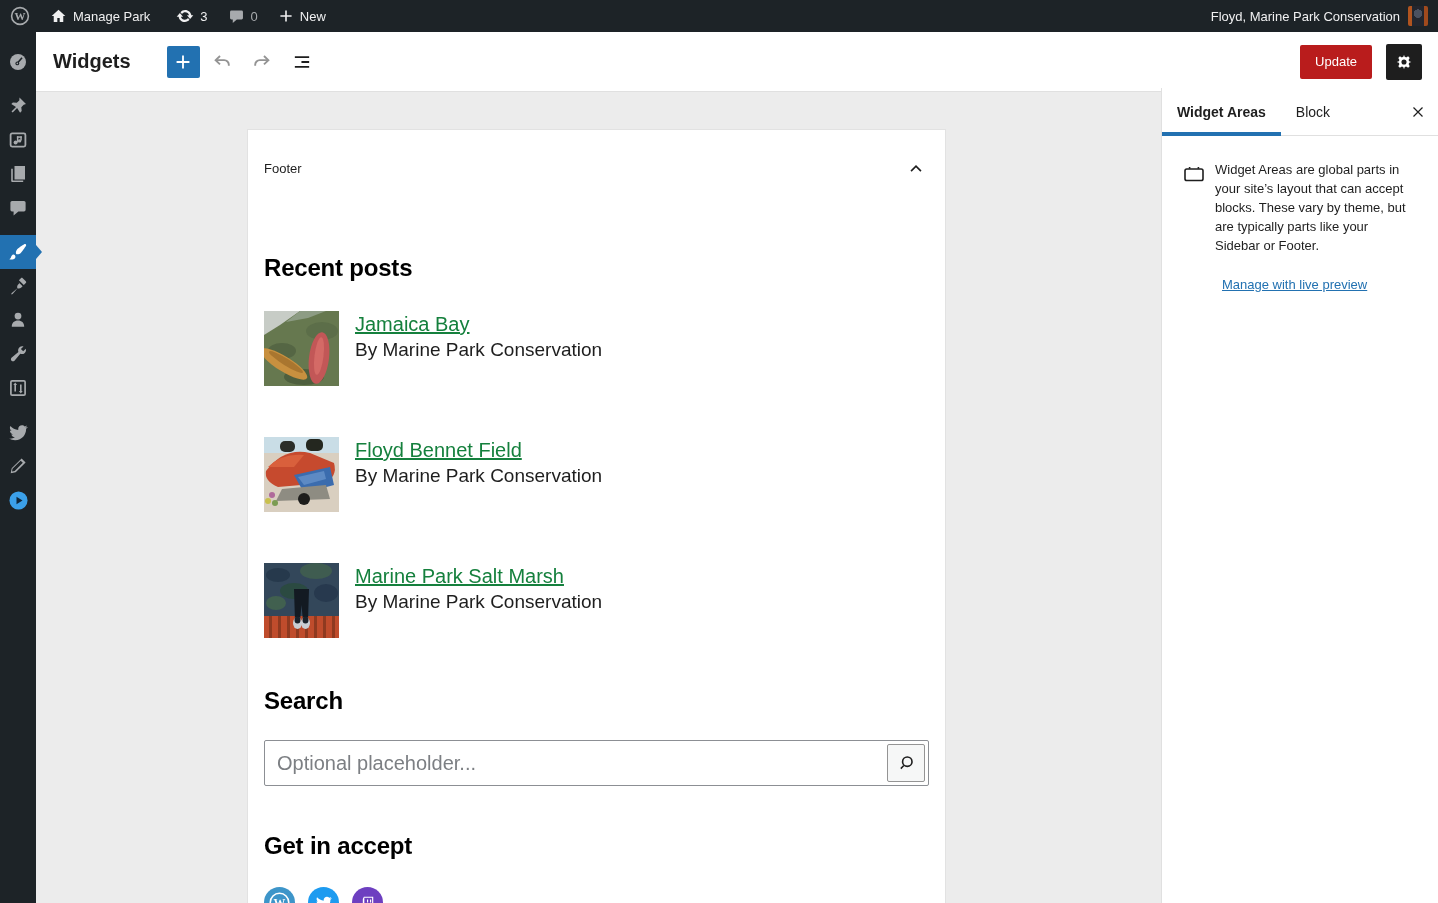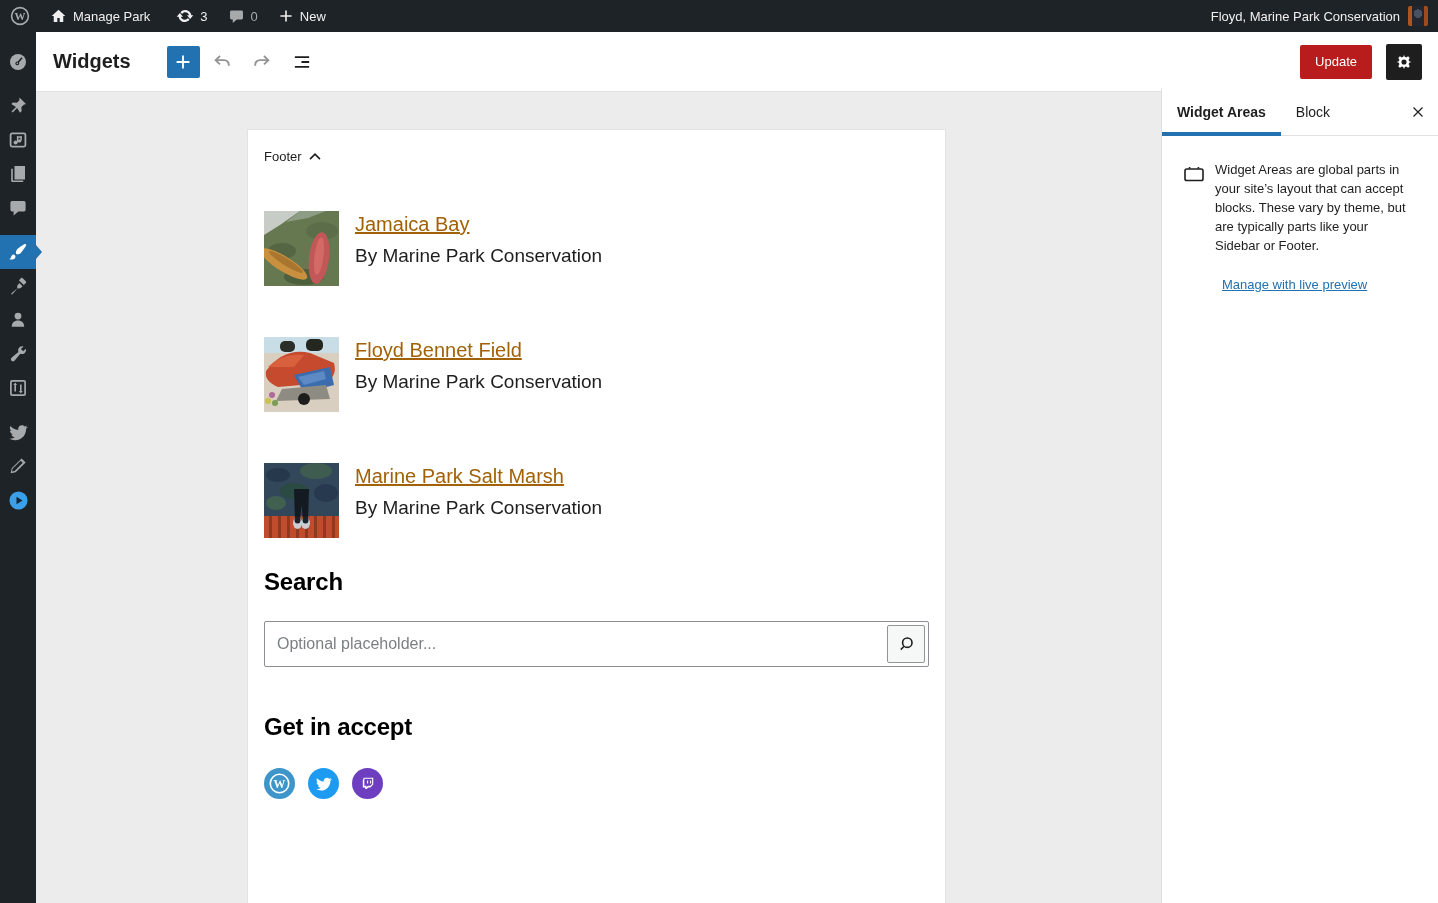--- a/index.html
+++ b/index.html
@@ -66,44 +66,44 @@
     width:36px;height:36px;margin-left:14px;border:none;border-radius:2px;background:#1e1e1e;color:#fff;
     display:flex;align-items:center;justify-content:center;cursor:pointer;padding:0;
   }
 
   
   .canvas{position:absolute;top:92px;left:36px;right:277px;bottom:0;background:#ececec;overflow:hidden}
   .widget-card{
     position:absolute;left:211px;top:37px;width:699px;height:900px;background:#fff;
     border:1px solid #e2e2e2;border-bottom:none;box-sizing:border-box;
   }
-  .card-head{height:52px;display:flex;align-items:center;padding:0 16px}
+  .card-head{height:52px;display:flex;align-items:center;justify-content:space-between;padding:12px 16px}
   .area-title{font-size:13px;color:#1e1e1e}
   .chev-btn{border:none;background:transparent;cursor:pointer;padding:4px;display:flex}
   .card-body{padding:0 16px}
 
   .h-block{font-size:24px;font-weight:bold;color:#000;letter-spacing:-.2px}
   .h-recent{margin:48px 0 0 0}
   .post{display:flex;margin-top:33px}
   .post:first-of-type{margin-top:29px}
   .thumb{width:75px;height:75px;flex:0 0 75px;margin-right:16px;overflow:hidden}
   .post-txt{padding-top:1px}
   .post-title{
-    font-size:20px;color:#a16207;text-decoration:underline;cursor:pointer;line-height:24px;display:inline-block;
-  }
-  .post-byline{font-size:19px;color:#1e1e1e;margin-top:9px}
+    font-size:20px;color:#15803d;text-decoration:underline;cursor:pointer;line-height:24px;display:inline-block;
+  }
+  .post-byline{font-size:19px;color:#1e1e1e;margin-top:3px}
   .post + .post{margin-top:51px}
 
-  .h-search{margin:30px 0 0 0}
+  .h-search{margin:49px 0 0 0}
   .search-box{
     margin-top:25px;height:46px;border:1px solid #8c8f94;background:#fff;border-radius:2px;
     display:flex;align-items:center;box-sizing:border-box;padding-right:3px;
   }
   .search-input{
-    flex:1;border:none;outline:none;height:100%;padding:0 12px;font-size:16px;
+    flex:1;border:none;outline:none;height:100%;padding:0 12px;font-size:20px;
     font-family:"Liberation Sans",sans-serif;color:#1e1e1e;background:transparent;
   }
   .search-input::placeholder{color:#7c7f83;opacity:1}
   .search-btn{
     width:38px;height:38px;border:1px solid #949494;border-radius:2px;background:#f6f7f7;
     display:flex;align-items:center;justify-content:center;cursor:pointer;padding:0;flex:0 0 38px;
   }
 
   .h-touch{margin:46px 0 0 0}
   .social-row{display:flex;gap:13px;margin-top:27px}
@@ -351,20 +351,21 @@
       <div class="area-title">Footer</div>
       <button class="chev-btn">
         <span>
           <svg width="18" height="14" viewBox="0 0 20 14" fill="none" stroke="#1e1e1e" stroke-width="1.8">
               <path d="M4.5 10.5 10 5l5.5 5.5"></path>
             </svg>
         </span>
       </button>
     </div>
     <div class="card-body">
+      <h2 class="h-block h-recent">Recent posts</h2>
 
       <div class="post">
         <div class="thumb">
           <svg width="75" height="75" viewBox="0 0 75 75">
             <rect width="75" height="75" fill="#66784f"></rect>
             <ellipse cx="18" cy="40" rx="14" ry="8" fill="#556644"></ellipse>
             <ellipse cx="58" cy="20" rx="16" ry="9" fill="#5c6e49"></ellipse>
             <ellipse cx="40" cy="66" rx="20" ry="8" fill="#4e5f3e"></ellipse>
             <polygon points="0,0 36,0 16,14 0,24" fill="#c7ccc6"></polygon>
             <polygon points="36,0 62,0 44,7 22,11" fill="#8d9c84"></polygon>

